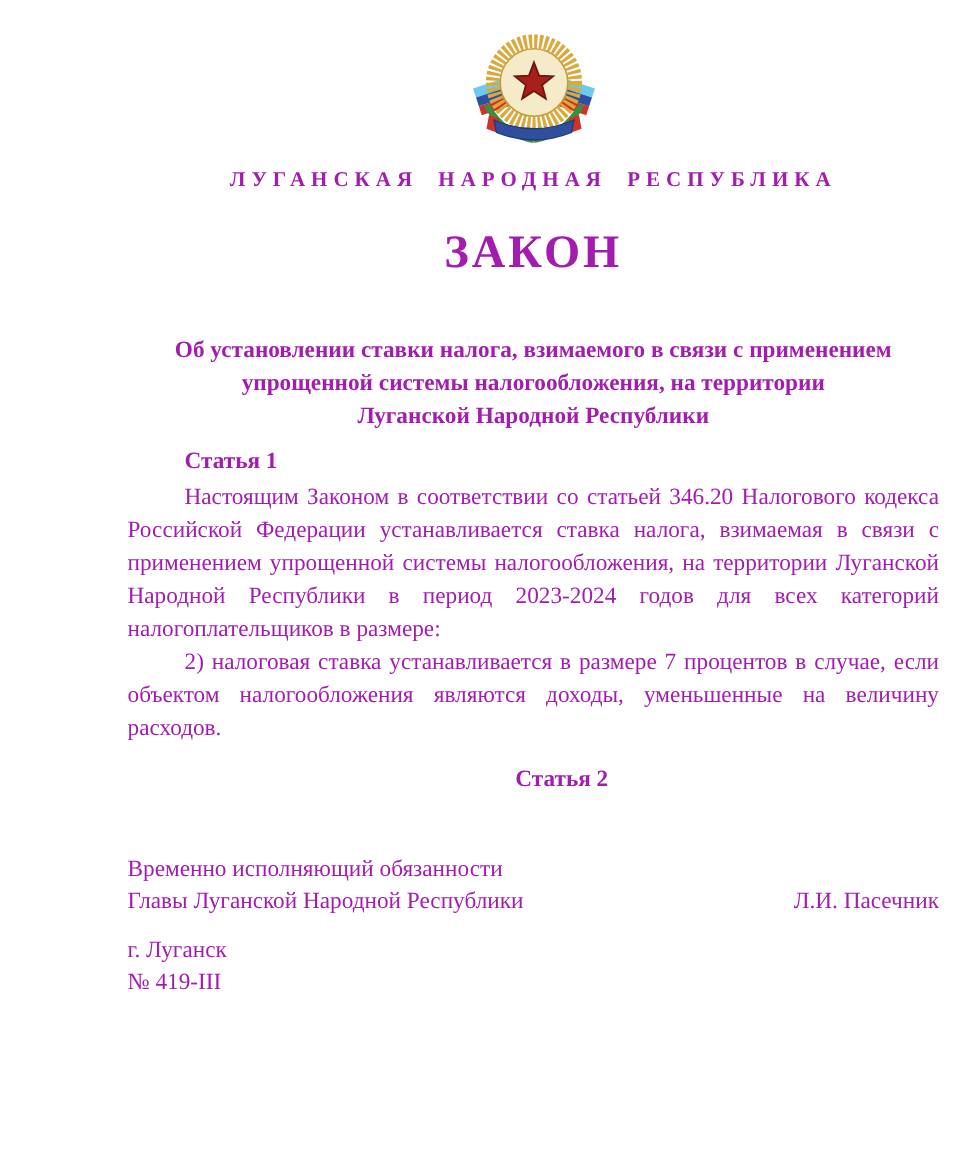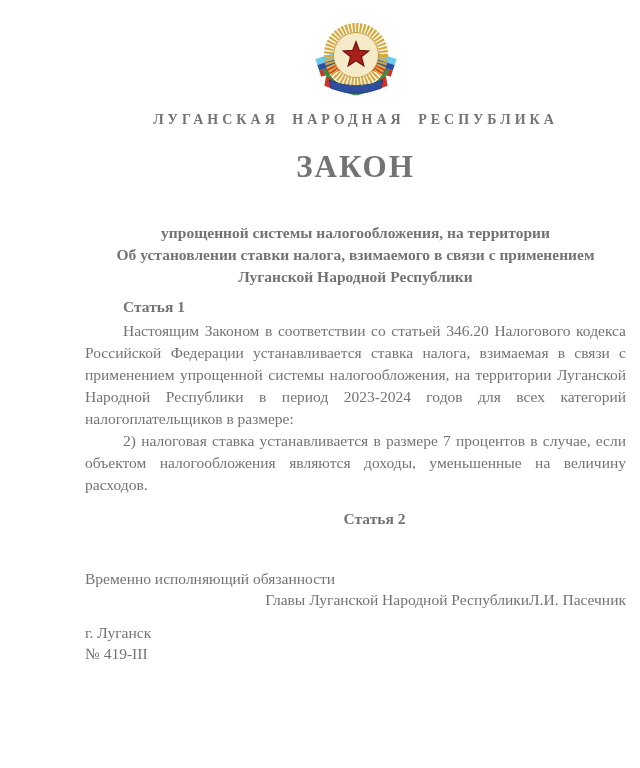--- a/index.html
+++ b/index.html
@@ -3,21 +3,21 @@
 <meta charset="utf-8">
 <style>
   html, body { margin: 0; padding: 0; background: #ffffff; }
   .page {
     position: relative;
     width: 640px;
     height: 768px;
     box-sizing: border-box;
     padding: 0 14px 0 85px;
     background: #ffffff;
-    color: #737373;
+    color: #a21caf;
     font-family: "Liberation Serif", "DejaVu Serif", serif;
     overflow: hidden;
   }
   .emblem-wrap { padding-top: 20px; text-align: center; }
   .republic {
     margin-top: 8px;
     text-align: center;
     font-weight: bold;
     font-size: 14px;
     line-height: 16px;
@@ -50,21 +50,21 @@
   .art-heading.second { margin-top: 12px; text-align: center; }
   p.body {
     margin: 2px 0 0 0;
     font-size: 15.5px;
     line-height: 22px;
     text-align: justify;
     text-indent: 38px;
   }
   p.body.item { margin-top: 0; }
   .signature { margin-top: 38px; font-size: 15.5px; line-height: 21px; }
-  .sig-row { display: flex; justify-content: flex-end; align-items: baseline; font-family: Liberation Serif, serif; }
+  .sig-row { display: flex; justify-content: space-between; align-items: baseline; font-family: Liberation Serif, serif; }
   .footer-block { margin-top: 12px; font-size: 15.5px; line-height: 21px; }
   .footer-block div { display: block; }
 </style>
 </head>
 <body>
 
 <div class="page">
 
   <div class="emblem-wrap">
     <svg width="84" height="80" viewBox="0 0 100 96" aria-hidden="true">
@@ -95,22 +95,22 @@
 
       <path d="M18 72 Q50 86 82 72 L80 82 Q50 94 20 82 Z" stroke="#1d3a7c" stroke-width="1" fill="#2f4f9e"></path>
     </svg>
   </div>
 
   <div class="republic">ЛУГАНСКАЯ НАРОДНАЯ РЕСПУБЛИКА</div>
 
   <div class="law-word">ЗАКОН</div>
 
   <div class="doc-title">
+    <span>Об установлении ставки налога, взимаемого в связи с применением</span>
     <span>упрощенной системы налогообложения, на территории</span>
-    <span>Об установлении ставки налога, взимаемого в связи с применением</span>
     <span>Луганской Народной Республики</span>
   </div>
 
   <div class="art-heading">Статья 1</div>
   <p class="body">Настоящим Законом в соответствии со статьей 346.20 Налогового кодекса Российской Федерации устанавливается ставка налога, взимаемая в связи с применением упрощенной системы налогообложения, на территории Луганской Народной Республики в период 2023-2024 годов для всех категорий налогоплательщиков в размере:</p>
   <p class="body item">2) налоговая ставка устанавливается в размере 7 процентов в случае, если объектом налогообложения являются доходы, уменьшенные на величину расходов.</p>
 
   <div class="art-heading second">Статья 2</div>
 
   <div class="signature">

